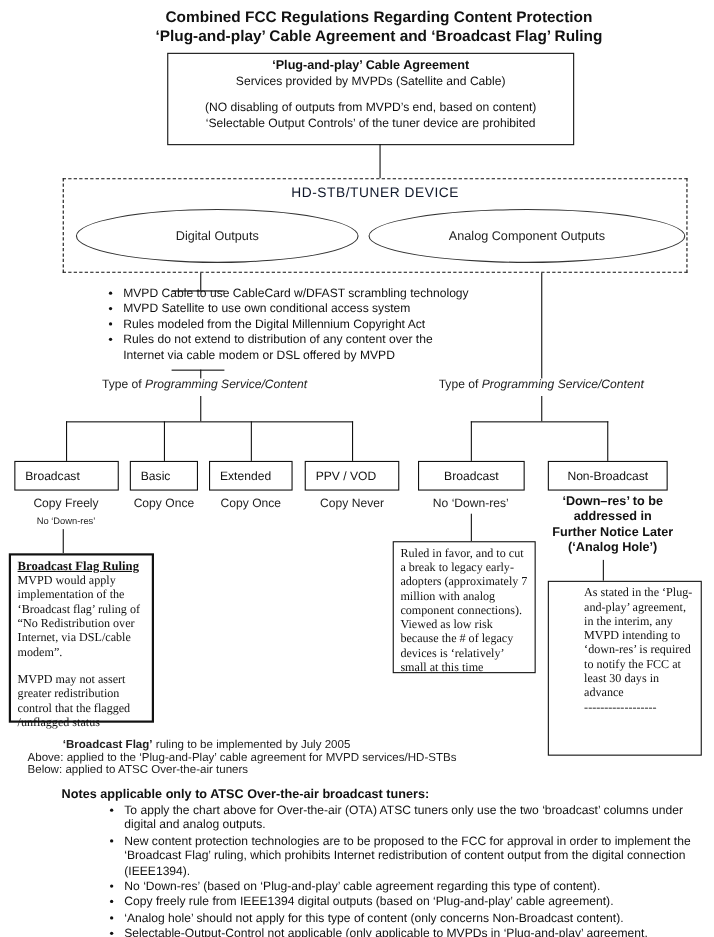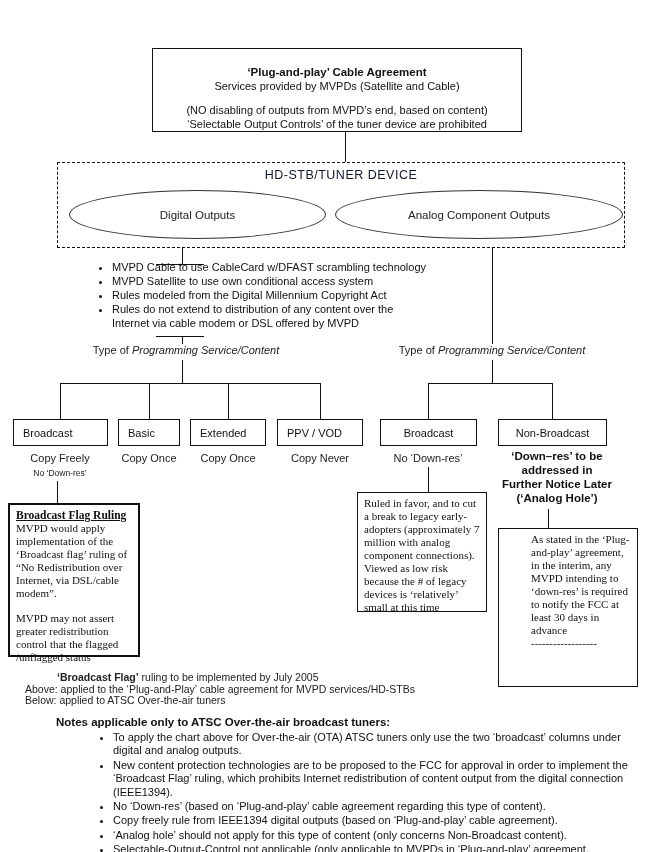--- a/index.html
+++ b/index.html
@@ -3,21 +3,21 @@
 <meta charset="utf-8">
 <style>
   html,body{margin:0;padding:0;background:#fff;}
   #page{position:relative;width:649px;height:852px;background:#fff;overflow:hidden;
         font-family:"Liberation Sans",sans-serif;color:#111;}
   .vline{position:absolute;width:1px;background:#111;}
   .hline{position:absolute;height:1px;background:#111;}
   .title{position:absolute;top:7px;left:0;width:649px;padding-left:40px;box-sizing:border-box;
          text-align:center;font-weight:bold;font-size:14px;line-height:17px;}
   .topbox{position:absolute;left:152px;top:48px;width:370px;height:84px;border:1px solid #111;
-          box-sizing:border-box;text-align:center;font-size:11px;line-height:14px;padding-top:16px;}
+          box-sizing:border-box;text-align:center;font-size:11px;line-height:14px;padding-top:4px;}
   .topbox .bold{font-weight:bold;font-size:11.5px;}
   .gap{height:10px;}
   .devicebox{position:absolute;left:57px;top:162px;width:568px;height:86px;border:1px dashed #111;
              box-sizing:border-box;}
   .devtitle{position:absolute;top:5px;left:0;width:100%;text-align:center;font-size:12.5px;
             letter-spacing:0.5px;color:#0f172a;}
   .ellipse{position:absolute;top:27px;height:47px;border:1px solid #333;border-radius:50%;
            display:flex;align-items:center;justify-content:center;font-size:11.5px;color:#222;}
   .rules{position:absolute;left:84px;top:260px;width:348px;}
   .rules ul{margin:0;padding-left:28px;}
@@ -41,20 +41,24 @@
   .notes{position:absolute;left:56px;top:716px;width:585px;}
   .notes h3{margin:0;font-size:11.5px;font-weight:bold;}
   .notes ul{margin:3px 0 0 0;padding-left:57px;}
   .notes li{font-size:11px;line-height:13.4px;width:528px;margin:0 0 1px 0;}
 </style>
 </head>
 <body>
 
 <div id="page">
 
+  <div class="title">
+    <div>Combined FCC Regulations Regarding Content Protection</div>
+    <div>‘Plug-and-play’ Cable Agreement and ‘Broadcast Flag’ Ruling</div>
+  </div>
 
   <div class="topbox">
     <div class="bold">‘Plug-and-play’ Cable Agreement</div>
     <div>Services provided by MVPDs (Satellite and Cable)</div>
     <div class="gap"></div>
     <div>(NO disabling of outputs from MVPD’s end, based on content)</div>
     <div>‘Selectable Output Controls’ of the tuner device are prohibited</div>
   </div>
 
   <div class="vline" style="left:345px;top:131px;height:31px;"></div>

